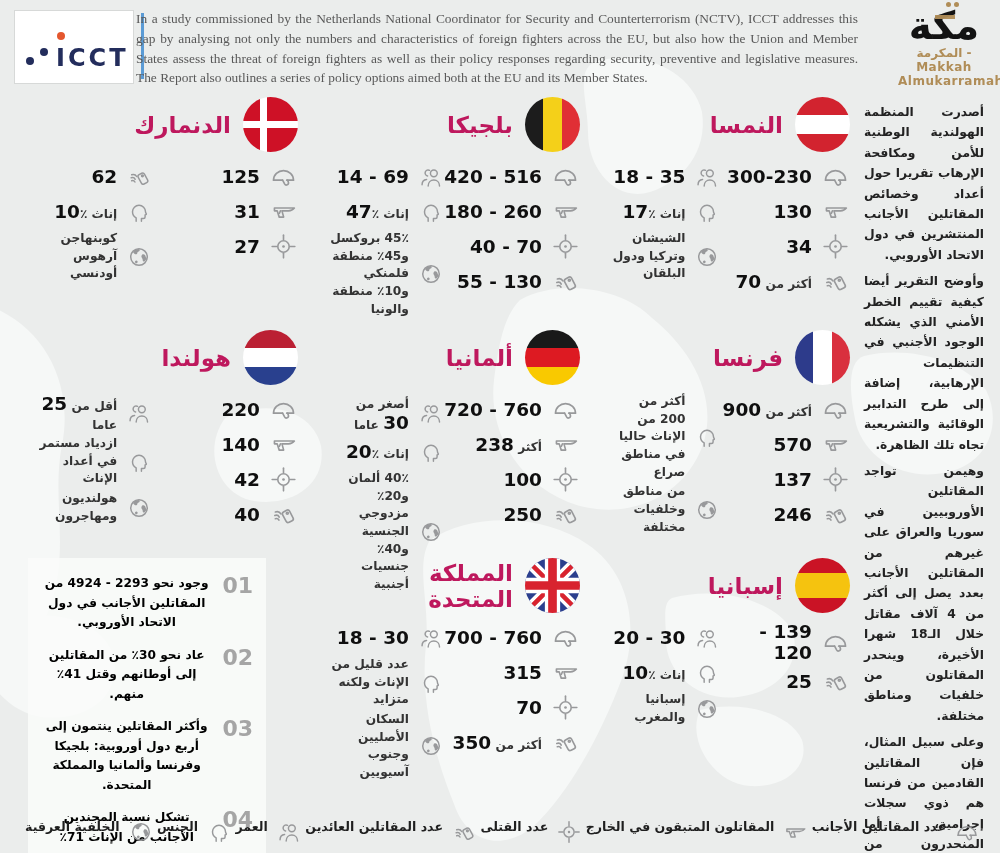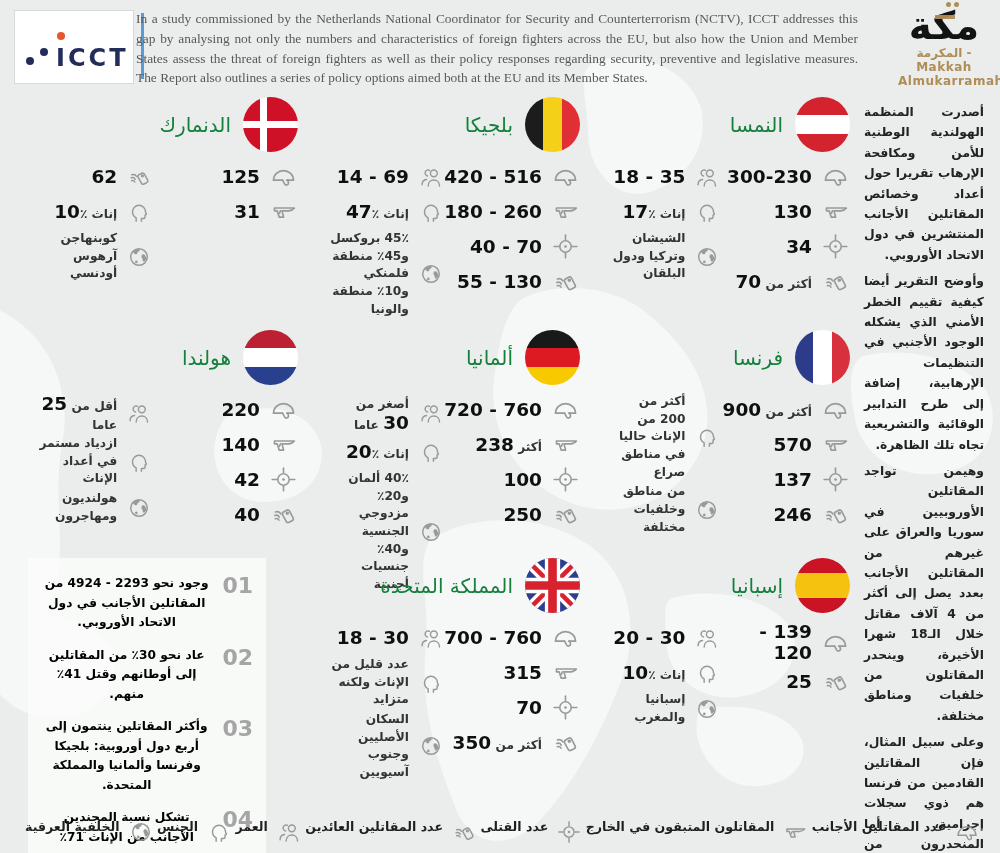--- a/index.html
+++ b/index.html
@@ -27,21 +27,21 @@
   #article{right:10px;top:96px;width:132px;direction:rtl;text-align:justify;
     font-size:12.3px;font-weight:700;color:#222;line-height:1.66;}
   #article p{margin:6px;}
 
   
   #grid{left:28px;top:97px;width:822px;display:grid;direction:rtl;
     grid-template-columns:240px 252px 270px;column-gap:30px;grid-template-rows:233px 228px auto;}
   .country{min-width:0;}
   .c-head{display:flex;align-items:center;margin-bottom:8px;}
   .flag{width:55px;height:55px;border-radius:50%;overflow:hidden;flex:none;}
-  .c-name{font-size:20px;font-weight:400;color:#15803d;margin:0 12px;}
+  .c-name{font-size:23px;font-weight:700;color:#be185d;margin:0 12px;}
   .flag-austria{background:linear-gradient(180deg,#d2232f 0 33.4%,#fff 33.4% 66.7%,#d2232f 66.7%);}
   .flag-belgium{background:linear-gradient(90deg,#1c1c1c 0 33.4%,#f4d019 33.4% 66.7%,#e02f35 66.7%);}
   .flag-denmark{background-color:#ce1126;background-image:
       linear-gradient(90deg,transparent 0 30%,#fff 30% 44%,transparent 44%),
       linear-gradient(180deg,transparent 0 43%,#fff 43% 57%,transparent 57%);}
   .flag-netherlands{background:linear-gradient(180deg,#bb2033 0 33.4%,#fff 33.4% 66.7%,#29408e 66.7%);}
   .flag-germany{background:linear-gradient(180deg,#191919 0 33.4%,#dd1a22 33.4% 66.7%,#f9c900 66.7%);}
   .flag-france{background:linear-gradient(90deg,#2d3b8b 0 33.4%,#fff 33.4% 66.7%,#d9303e 66.7%);}
   .flag-spain{background:linear-gradient(180deg,#ca1325 0 27%,#f5c30f 27% 73%,#ca1325 73%);}
   .flag-uk svg{width:100%;height:100%;display:block;}
@@ -356,20 +356,28 @@
             <span class="val"><span class="n">125</span></span>
           </div>
           <div class="item">
             <span class="icon">
               <svg viewBox="0 0 32 32">
                 <use href="#i-gun"></use>
               </svg>
             </span>
             <span class="val"><span class="n">31</span></span>
           </div>
+          <div class="item">
+            <span class="icon">
+              <svg viewBox="0 0 32 32">
+                <use href="#i-target"></use>
+              </svg>
+            </span>
+            <span class="val"><span class="n">27</span></span>
+          </div>
         </div>
         <div class="col attrs">
           <div class="item">
             <span class="icon">
               <svg viewBox="0 0 32 32">
                 <use href="#i-return"></use>
               </svg>
             </span>
             <span class="val"><span class="n">62</span></span>
           </div>

